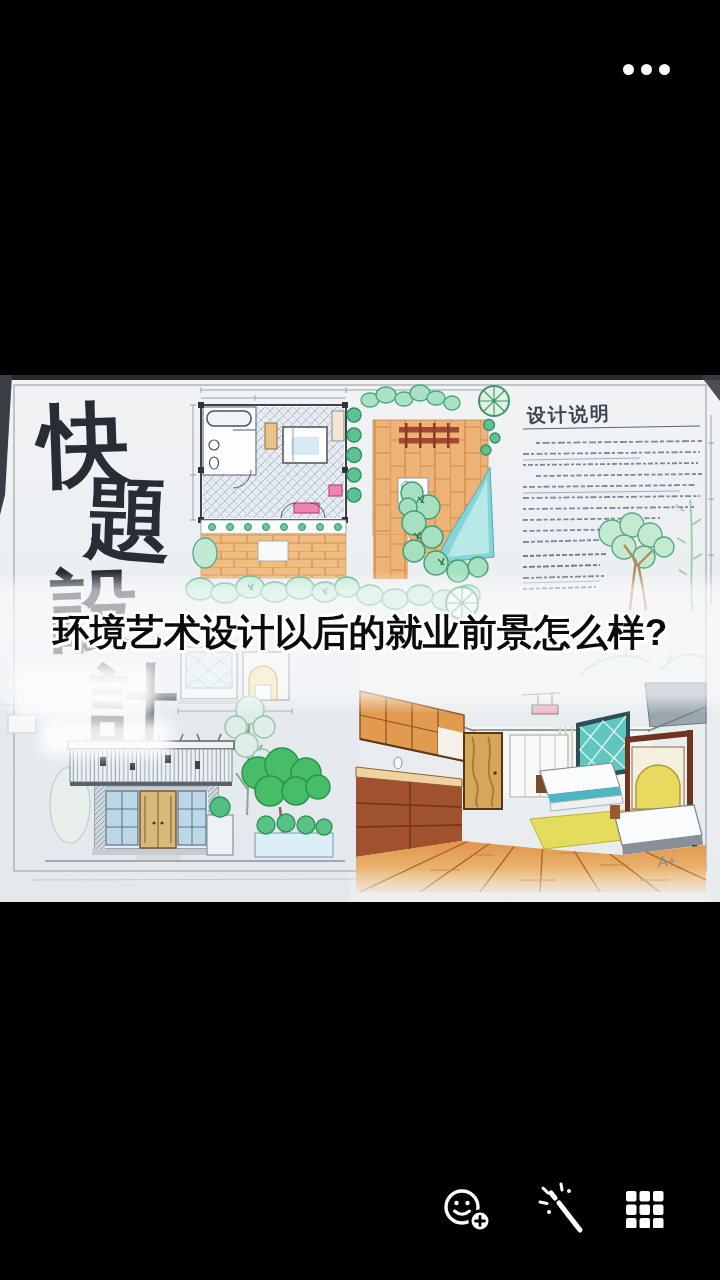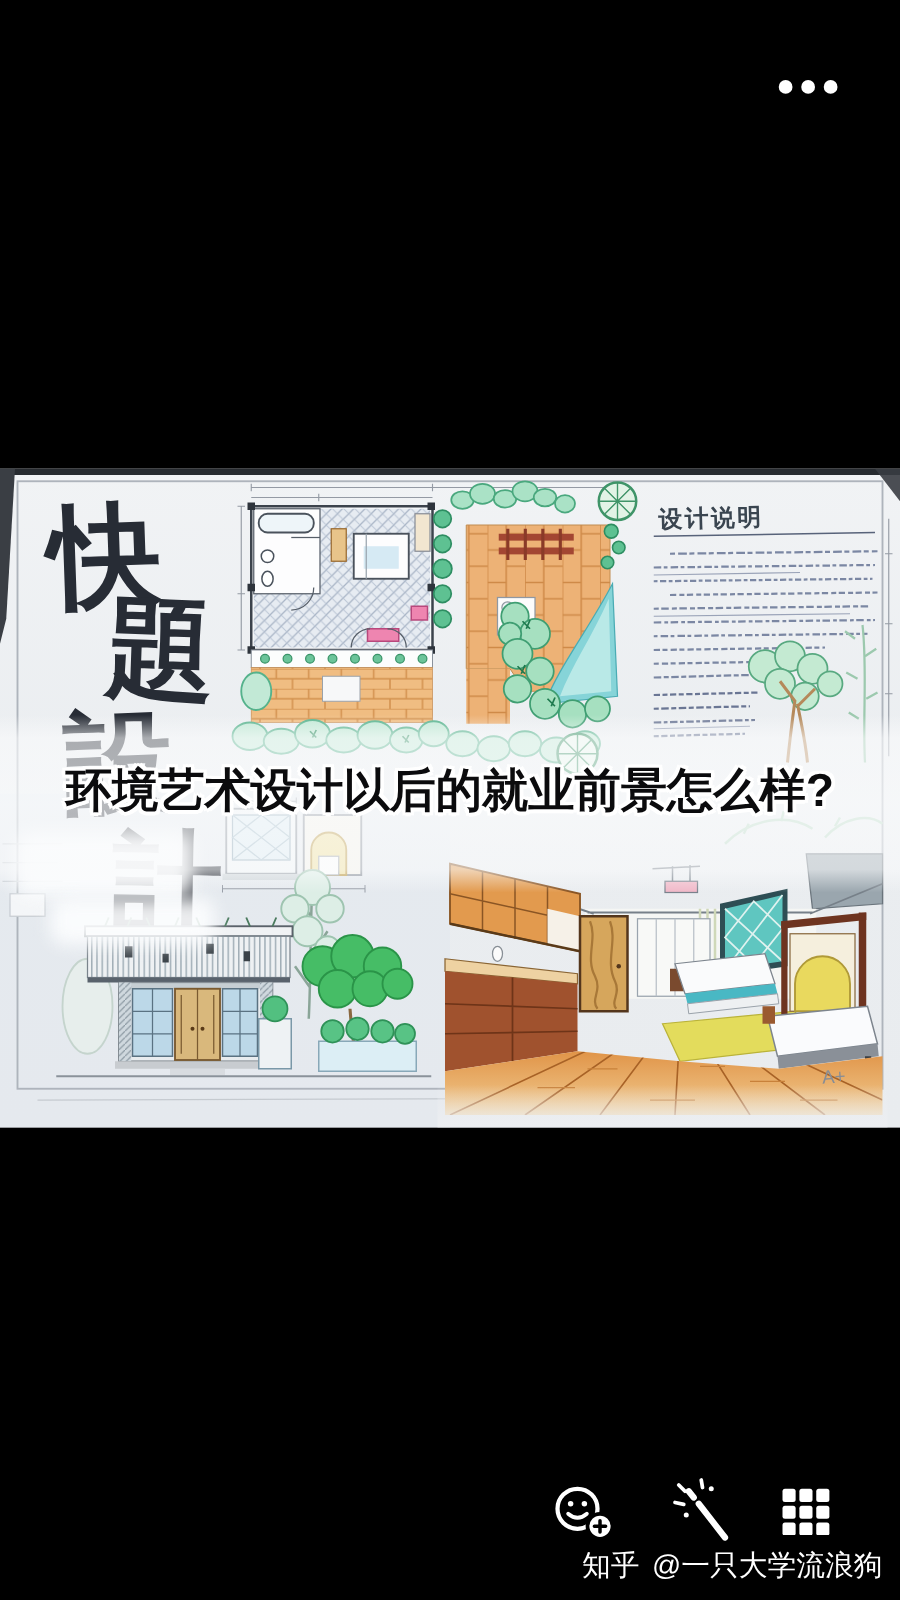--- a/index.html
+++ b/index.html
@@ -443,17 +443,14 @@
         <rect x="1" y="14.5" width="10.5" height="10.5" rx="2"></rect>
           <rect x="14.5" y="14.5" width="10.5" height="10.5" rx="2"></rect>
           <rect x="28" y="14.5" width="10.5" height="10.5" rx="2"></rect>
         <rect x="1" y="28" width="10.5" height="10.5" rx="2"></rect>
           <rect x="14.5" y="28" width="10.5" height="10.5" rx="2"></rect>
           <rect x="28" y="28" width="10.5" height="10.5" rx="2"></rect>
       </g>
     </svg>
   </button>
 
-  <div class="watermark">
-    <span>知乎</span><span class="author">@一只大学流浪狗</span>
-  </div>
 
 </div>
 
 </body></html>

